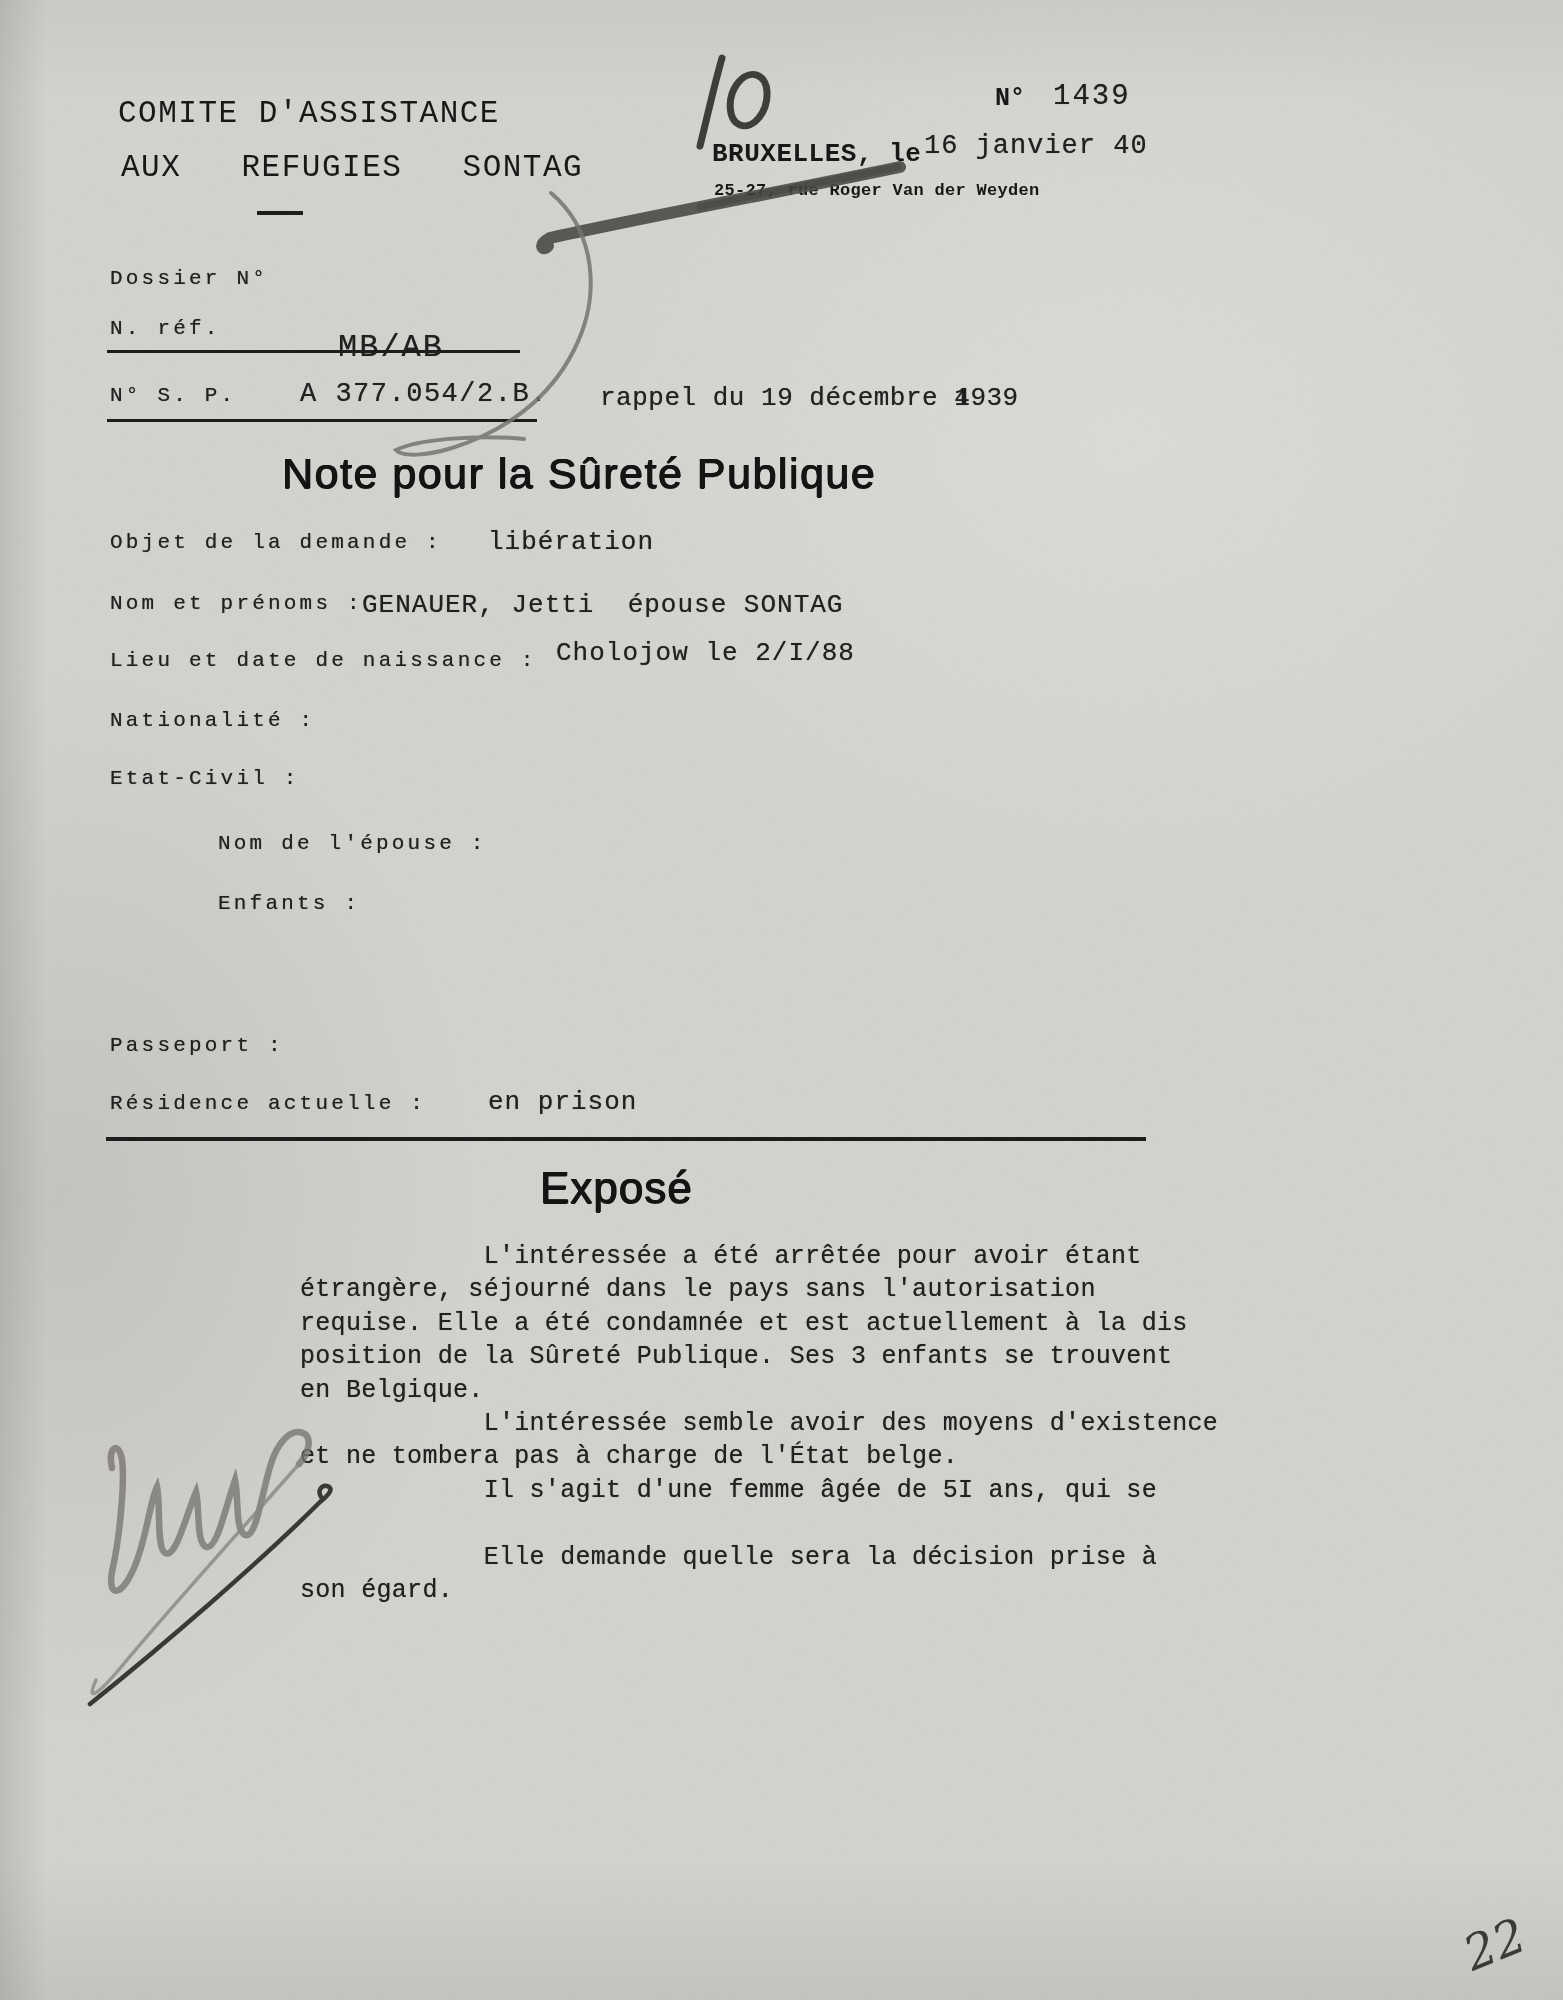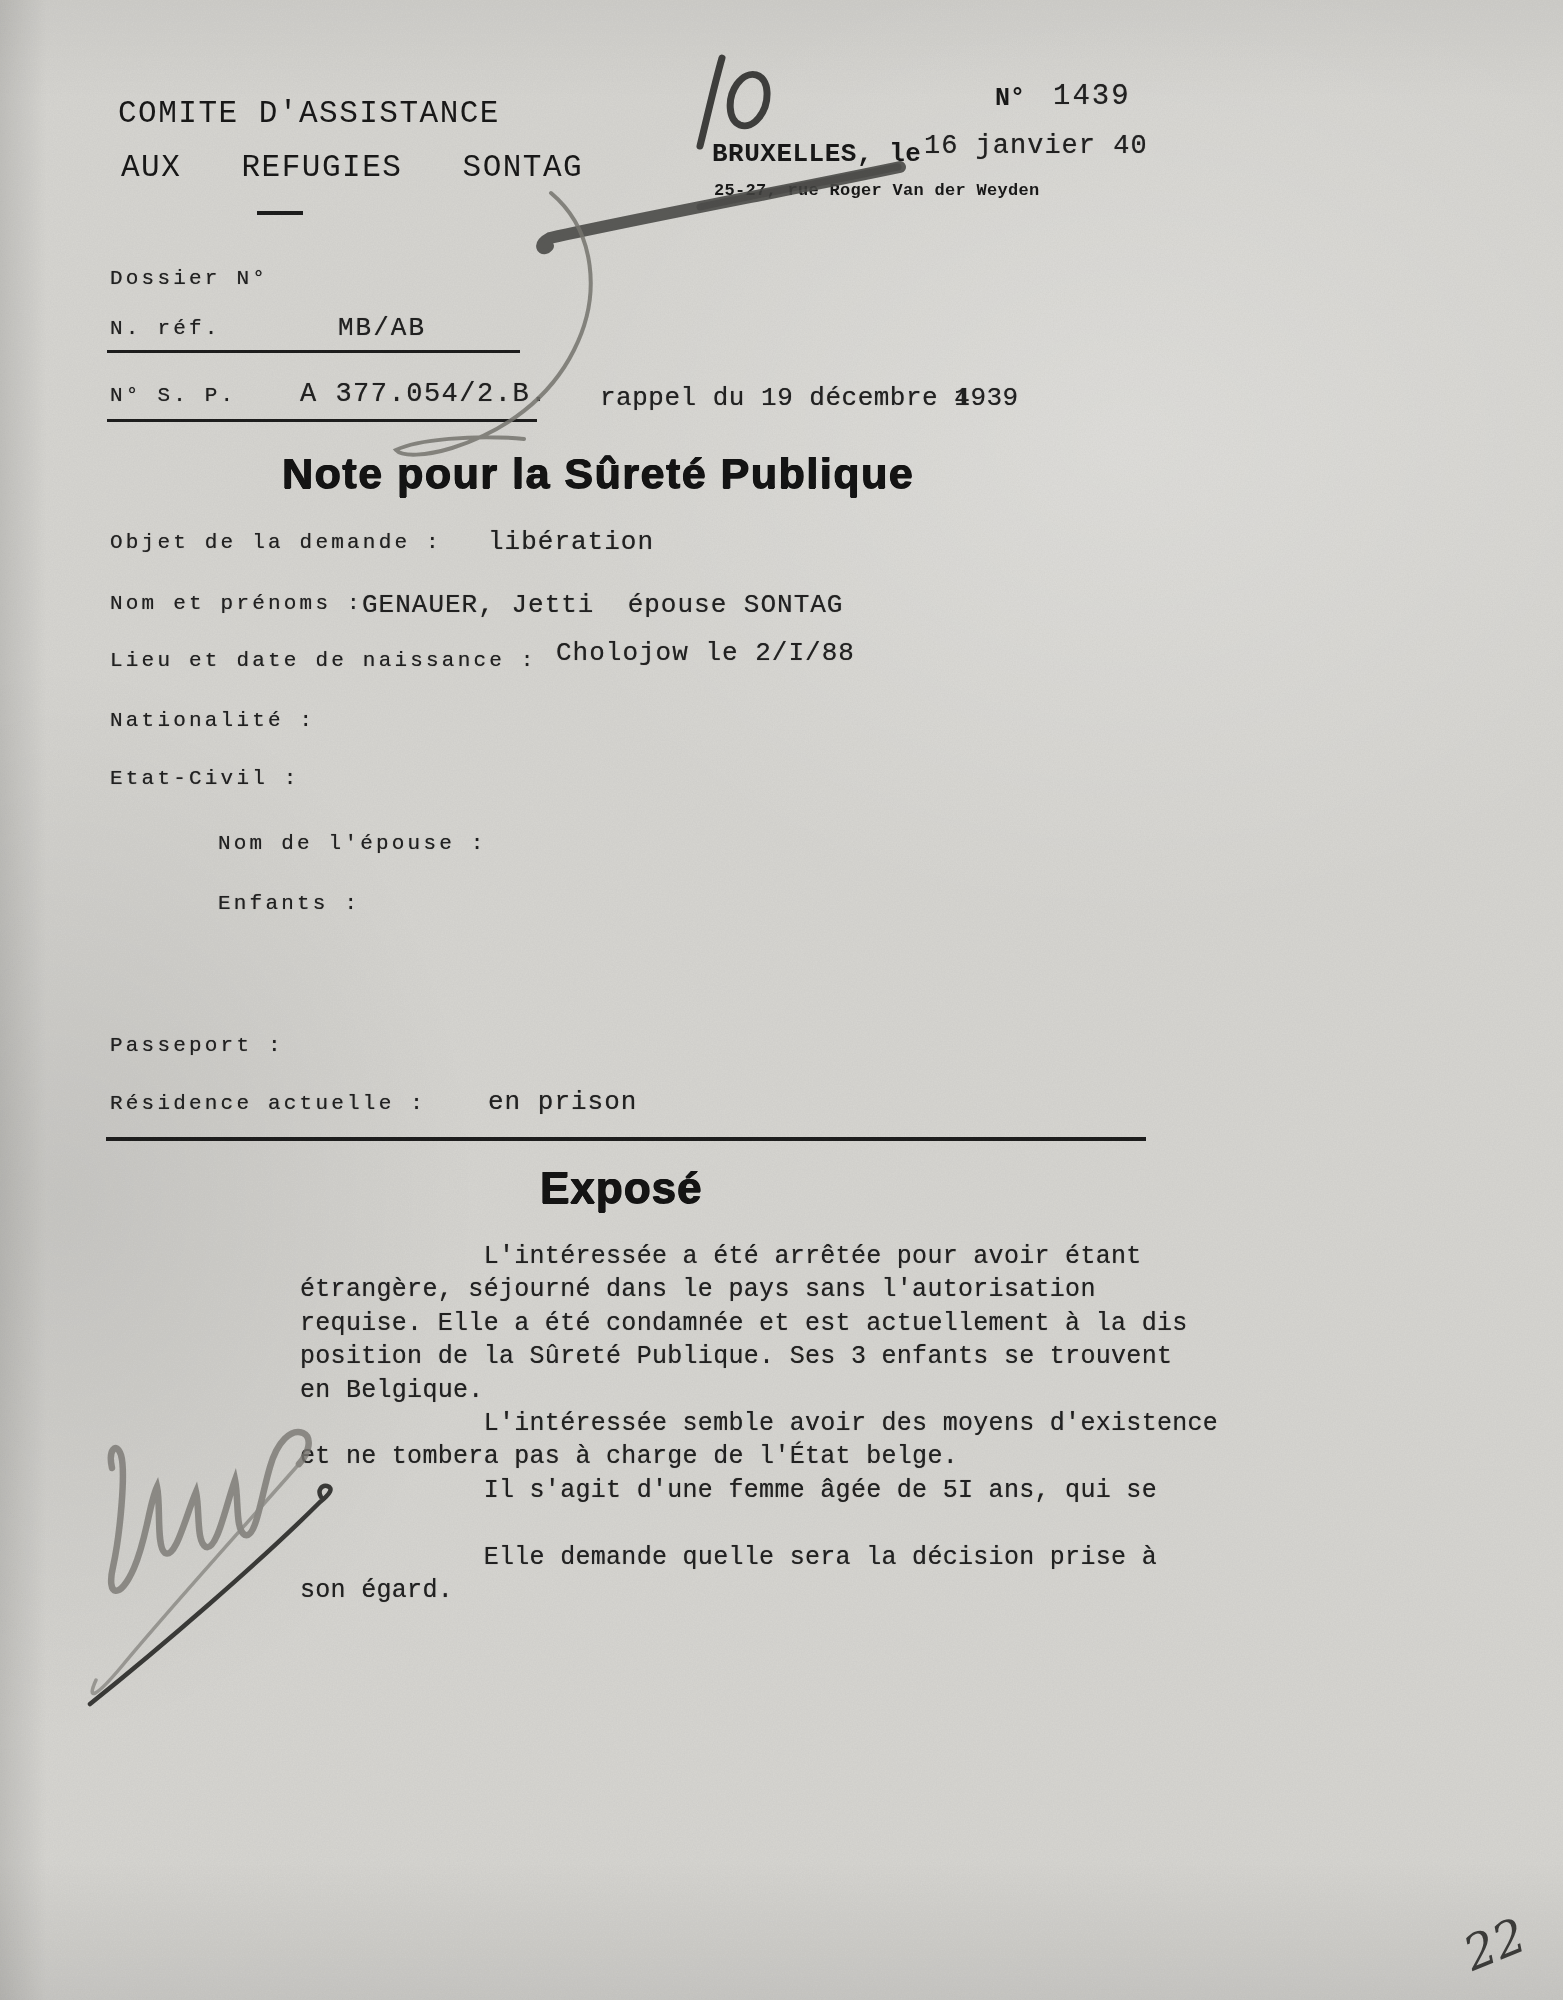--- a/index.html
+++ b/index.html
@@ -16,21 +16,21 @@
       #d6d5d1;
     font-family:"Liberation Mono","DejaVu Sans Mono",monospace;
     color:#1e1e1e;
   }
   .abs{position:absolute;white-space:pre;}
   .serif{font-family:Liberation Mono, monospace;color:#161616;}
   .mono{font-family:"Liberation Mono","DejaVu Sans Mono",monospace;color:#1f1f1f;
         text-shadow:0 0 0.7px rgba(25,25,25,0.65);}
   .label{font-size:21px;letter-spacing:3.2px;}
   .value{font-size:26px;letter-spacing:1px;}
-  .heavy{font-family:"Liberation Sans","DejaVu Sans",sans-serif;font-weight:700;color:#121212;
+  .heavy{font-family:"Liberation Sans","DejaVu Sans",sans-serif;font-weight:400;color:#121212;
          text-shadow:0.7px 0 0 #121212,-0.5px 0 0 #121212,0 0.5px 0 #121212;}
   .rule{position:absolute;background:#1b1b1b;}
   .digit-over{margin-left:-0.62em;}
   .exline{position:absolute;left:0;font-size:25px;letter-spacing:0.3px;line-height:33.4px;white-space:pre;}
   svg.overlay,svg.grain{position:absolute;left:0;top:0;pointer-events:none;}
   svg.grain{opacity:.8;}
   #corner-num{font-family:"DejaVu Serif","Liberation Serif",serif;font-style:italic;
     font-size:48px;color:#3a3a38;transform:rotate(-22deg);}
 </style>
 </head>
@@ -45,21 +45,21 @@
   <div class="abs serif" style="left:712px;top:139px;font-size:26px;font-weight:bold;letter-spacing:0.5px">BRUXELLES, le</div>
   <div class="abs serif" style="left:714px;top:181px;font-size:17px;font-weight:bold;letter-spacing:0.3px">25-27, rue Roger Van der Weyden</div>
 
   <div class="abs serif" style="left:995px;top:84px;font-size:25px;font-weight:bold">N°</div>
   <div class="abs mono" style="left:1053px;top:80px;font-size:29px;letter-spacing:2px">1439</div>
   <div class="abs mono" style="left:924px;top:131px;font-size:27px;letter-spacing:1px">16 janvier 40</div>
 
   <div class="abs mono label" style="left:110px;top:267px">Dossier N°</div>
 
   <div class="abs mono label" style="left:110px;top:317px">N. réf.</div>
-  <div class="abs mono" style="left:338px;top:313px;font-size:26px;letter-spacing:2px">MB/AB</div>
+  <div class="abs mono" style="left:338px;top:329px;font-size:32px;letter-spacing:2px">MB/AB</div>
   <div class="rule" style="left:107px;top:350px;width:413px;height:3px"></div>
 
   <div class="abs mono label" style="left:110px;top:384px">N° S. P.</div>
   <div class="abs mono" style="left:300px;top:379px;font-size:27px;letter-spacing:1.5px">A 377.054/2.B.</div>
   <div class="rule" style="left:107px;top:419px;width:430px;height:3px"></div>
 
   <div class="abs mono" style="left:600px;top:383px;font-size:26px;letter-spacing:0.5px"><span>rappel du 19 décembre </span><span>4</span><span class="digit-over">1</span><span>939</span></div>
 
   <div class="abs heavy" style="left:282px;top:449px;font-size:43px;letter-spacing:1.5px">Note pour la Sûreté Publique</div>
 

